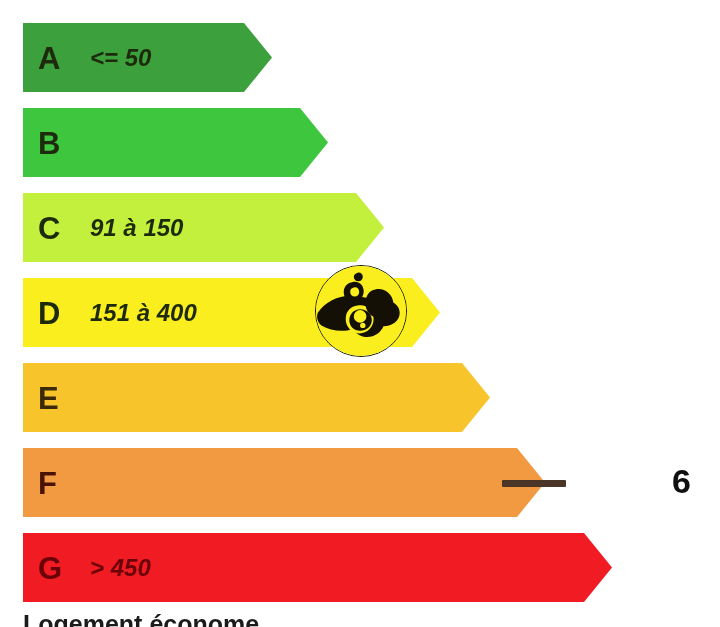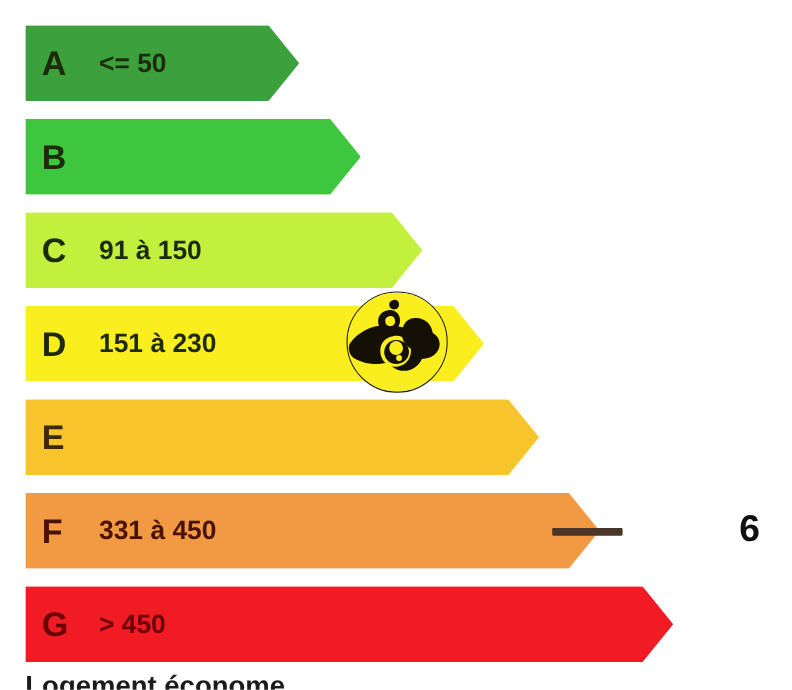--- a/index.html
+++ b/index.html
@@ -53,20 +53,21 @@
   .band-range {
     position: absolute;
     left: 67px;
     top: 50%;
     transform: translateY(-50%);
     font-size: 24px;
     font-weight: bold;
     color: #1d2b0c;
     line-height: 1;
     white-space: nowrap;
+    font-style: italic;
   }
 
   
   .band-row.warm .band-letter,
   .band-row.warm .band-range { color: #3c2a06; }
   .band-row.hot .band-letter,
   .band-row.hot .band-range { color: #4a1205; }
   .band-row.crit .band-letter,
   .band-row.crit .band-range { color: #6b0108; }
 
@@ -120,30 +121,29 @@
         <div class="band-letter">B</div>
       </div>
       <div class="band-row " style="top: 193px; width: 361px; height: 69px;">
         <div class="band-shape" style="background: rgb(195, 240, 60); clip-path: polygon(0px 0px, 92.244% 0px, 100% 50%, 92.244% 100%, 0px 100%);"></div>
         <div class="band-letter">C</div>
         <div class="band-range">91 à 150</div>
       </div>
       <div class="band-row " style="top: 278px; width: 417px; height: 69px;">
         <div class="band-shape" style="background: rgb(250, 238, 30); clip-path: polygon(0px 0px, 93.285% 0px, 100% 50%, 93.285% 100%, 0px 100%);"></div>
         <div class="band-letter">D</div>
-        <div class="band-range">151 à 230</div>
+        <div class="band-range">151 à 400</div>
       </div>
       <div class="band-row warm" style="top: 363px; width: 467px; height: 69px;">
         <div class="band-shape" style="background: rgb(247, 197, 43); clip-path: polygon(0px 0px, 94.004% 0px, 100% 50%, 94.004% 100%, 0px 100%);"></div>
         <div class="band-letter">E</div>
       </div>
       <div class="band-row hot" style="top: 448px; width: 522px; height: 69px;">
         <div class="band-shape" style="background: rgb(242, 154, 66); clip-path: polygon(0px 0px, 94.636% 0px, 100% 50%, 94.636% 100%, 0px 100%);"></div>
         <div class="band-letter">F</div>
-        <div class="band-range">331 à 450</div>
       </div>
       <div class="band-row crit" style="top: 533px; width: 589px; height: 69px;">
         <div class="band-shape" style="background: rgb(240, 27, 35); clip-path: polygon(0px 0px, 95.246% 0px, 100% 50%, 95.246% 100%, 0px 100%);"></div>
         <div class="band-letter">G</div>
         <div class="band-range">&gt; 450</div>
       </div>
     </div>
 
   <div id="value-marker" style="top: 479.5px; left: 502px; width: 64px; background: rgb(74, 53, 38);"></div>
 

